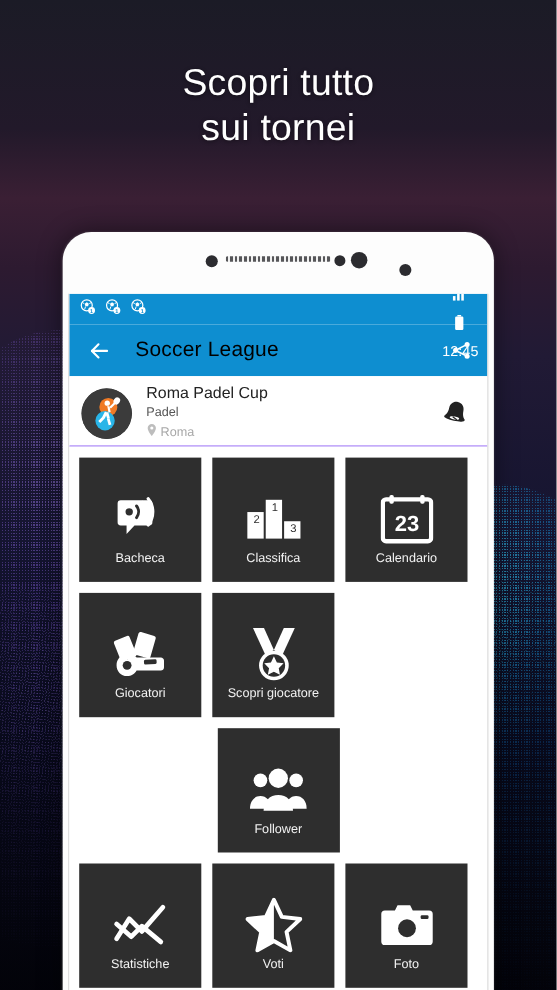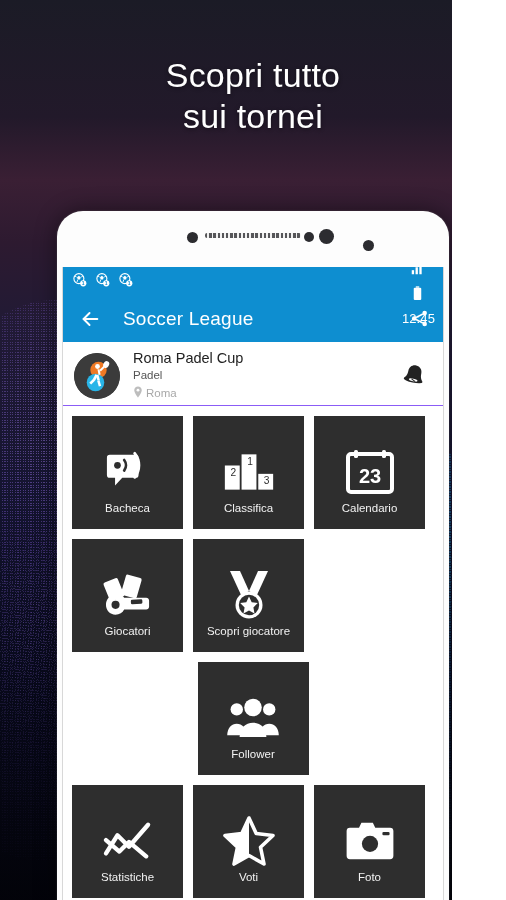--- a/index.html
+++ b/index.html
@@ -6,21 +6,21 @@
 
   html, body {
     width: 506px;
     height: 900px;
     overflow: hidden;
     font-family: "Liberation Sans", sans-serif;
   }
 
   #stage {
     position: relative;
-    width: 452px;
+    width: 506px;
     height: 900px;
     background: #14141d;
     overflow: hidden;
   }
 
   
   .bg-base {
     position: absolute;
     inset: 0;
     background:
@@ -199,21 +199,21 @@
   .appbar {
     height: 47px;
     background: #0e8ed0;
     display: flex;
     align-items: center;
     padding: 0 14px 0 16px;
     color: #fff;
   }
   .appbar-title {
     font-size: 19px;
-    color: #ffffff;
+    color: #000000;
     margin-left: 22px;
     font-weight: 400;
     letter-spacing: 0.2px;
     flex: 1;
   }
 
   
   .headercard {
     height: 64px;
     background: #fff;

